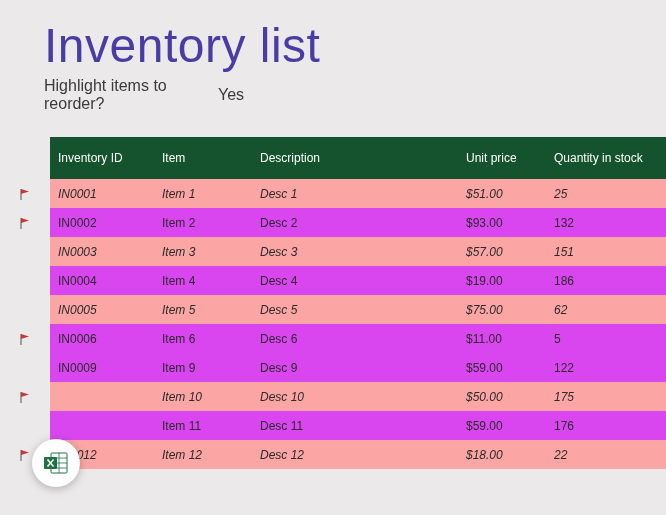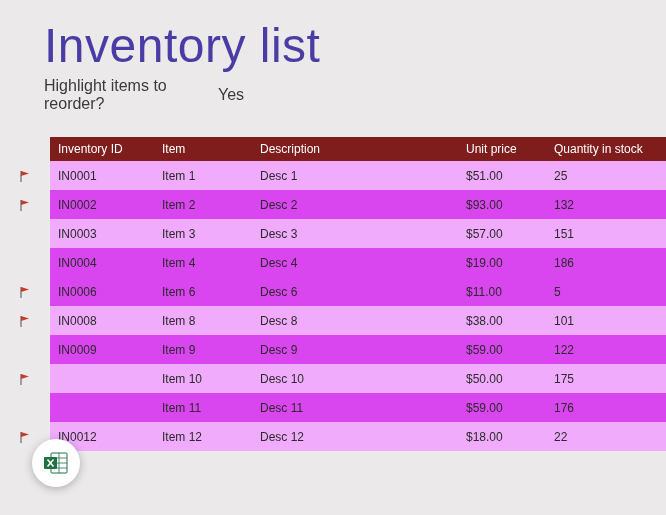--- a/index.html
+++ b/index.html
@@ -30,33 +30,33 @@
   }
   .sublabel { width: 174px; }
   .subvalue { }
   .table {
     width: 666px;
     border-collapse: collapse;
     table-layout: fixed;
     font-size: 12px;
   }
   .hdr {
-    background: #7f1d1d;
+    background: #14532d;
     color: #fff;
     font-weight: 400;
-    height: 24px;
+    height: 42px;
   }
   .hdr td, .row td {
     padding: 0 8px;
     vertical-align: middle;
     white-space: nowrap;
     overflow: hidden;
   }
   .row { height: 29px; color: #2b2b2b; }
-  .row.even { background: #f0abfc; }
+  .row.even { background: #fca5a5; font-style: italic; }
   .row.odd  { background: #d946ef; }
   .row.gray { background: #e4e3e4; }
   .col-flag { width: 34px; text-align: center; }
   .col-inv  { width: 88px; }
   .col-name { width: 82px; }
   .col-desc { width: 190px; }
   .col-price{ width: 72px; }
   .col-qty  { width: 104px; }
   .hdr .col-flag { background: #ece9eb; }
   .flag-hole {
@@ -135,45 +135,40 @@
           <td class="col-qty">151</td>
         </tr>
         <tr class="row odd">
           <td class="col-flag flag-hole" style="background: rgb(236, 233, 235);"></td>
           <td class="col-inv">IN0004</td>
           <td class="col-name">Item 4</td>
           <td class="col-desc">Desc 4</td>
           <td class="col-price">$19.00</td>
           <td class="col-qty">186</td>
         </tr>
+        <tr class="row even">
+          <td class="col-flag flag-hole" style="background: rgb(236, 233, 235);"></td>
+          <td class="col-inv">IN0005</td>
+          <td class="col-name">Item 5</td>
+          <td class="col-desc">Desc 5</td>
+          <td class="col-price">$75.00</td>
+          <td class="col-qty">62</td>
+        </tr>
         <tr class="row odd">
           <td class="col-flag flag-hole" style="background: rgb(236, 233, 235);">
             <svg class="flag-icon" width="14" height="14" viewBox="0 0 14 14">
               <line x1="3" y1="2" x2="3" y2="13" stroke="#6b6b6b" stroke-width="1.2"></line>
               <path d="M3 2 L11 4.5 L3 7 Z" fill="#c63a2f"></path>
             </svg>
           </td>
           <td class="col-inv">IN0006</td>
           <td class="col-name">Item 6</td>
           <td class="col-desc">Desc 6</td>
           <td class="col-price">$11.00</td>
           <td class="col-qty">5</td>
-        </tr>
-        <tr class="row even">
-          <td class="col-flag flag-hole" style="background: rgb(236, 233, 235);">
-            <svg class="flag-icon" width="14" height="14" viewBox="0 0 14 14">
-              <line x1="3" y1="2" x2="3" y2="13" stroke="#6b6b6b" stroke-width="1.2"></line>
-              <path d="M3 2 L11 4.5 L3 7 Z" fill="#c63a2f"></path>
-            </svg>
-          </td>
-          <td class="col-inv">IN0008</td>
-          <td class="col-name">Item 8</td>
-          <td class="col-desc">Desc 8</td>
-          <td class="col-price">$38.00</td>
-          <td class="col-qty">101</td>
         </tr>
         <tr class="row odd">
           <td class="col-flag flag-hole" style="background: rgb(236, 233, 235);"></td>
           <td class="col-inv">IN0009</td>
           <td class="col-name">Item 9</td>
           <td class="col-desc">Desc 9</td>
           <td class="col-price">$59.00</td>
           <td class="col-qty">122</td>
         </tr>
         <tr class="row even">

